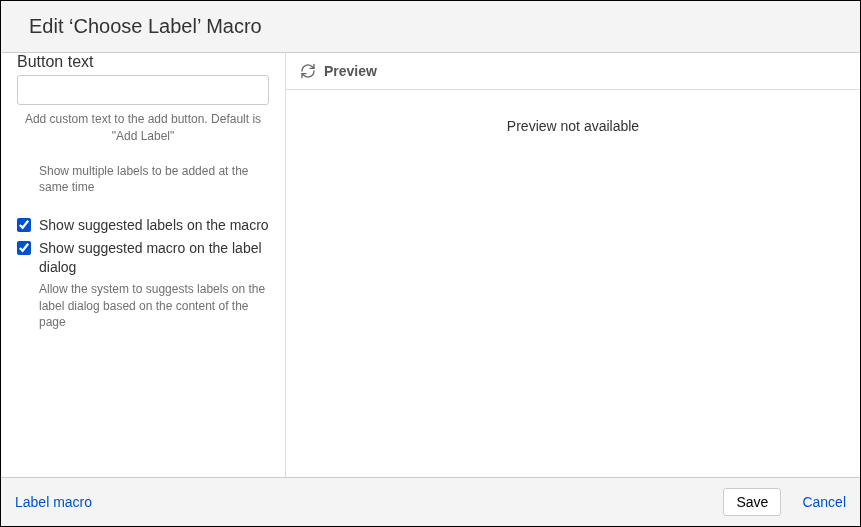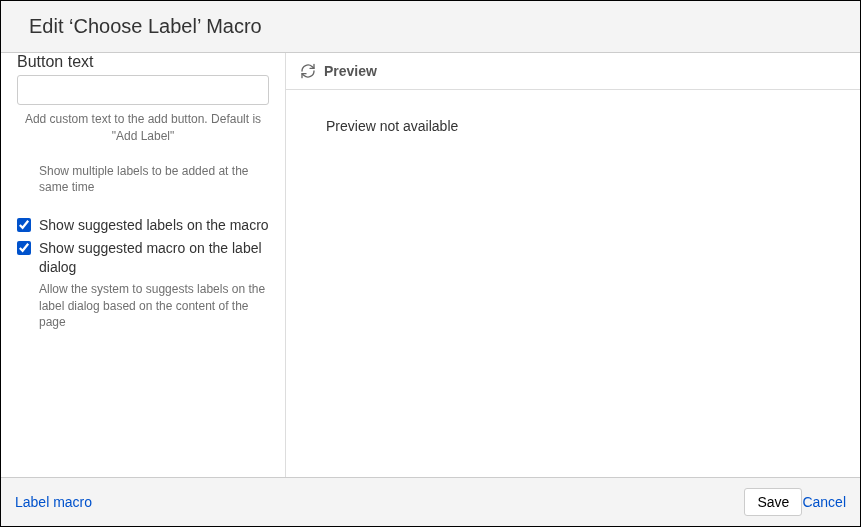--- a/index.html
+++ b/index.html
@@ -111,20 +111,21 @@
     .refresh-icon svg {
       width: 16px;
       height: 16px;
       display: block;
     }
     .preview-body {
       flex: 1;
       padding: 28px 40px;
       color: #333;
       font-size: 14px;
+      text-align: center;
     }
     .dialog-footer {
       background: #f4f4f4;
       border-top: 1px solid #ccc;
       padding: 10px 14px;
       display: flex;
       align-items: center;
     }
     .footer-link {
       color: #0052cc;
@@ -132,21 +133,21 @@
       font-size: 14px;
     }
     .footer-spacer { flex: 1; }
     .save-btn {
       background: #fff;
       border: 1px solid #ccc;
       border-radius: 3px;
       padding: 5px 12px;
       font-size: 14px;
       cursor: pointer;
-      margin-right: 0;
+      margin-right: 21px;
     }
     .cancel-link {
       color: #0052cc;
       cursor: pointer;
       font-size: 14px;
     }
   </style>
 </head>
 <body>
 

